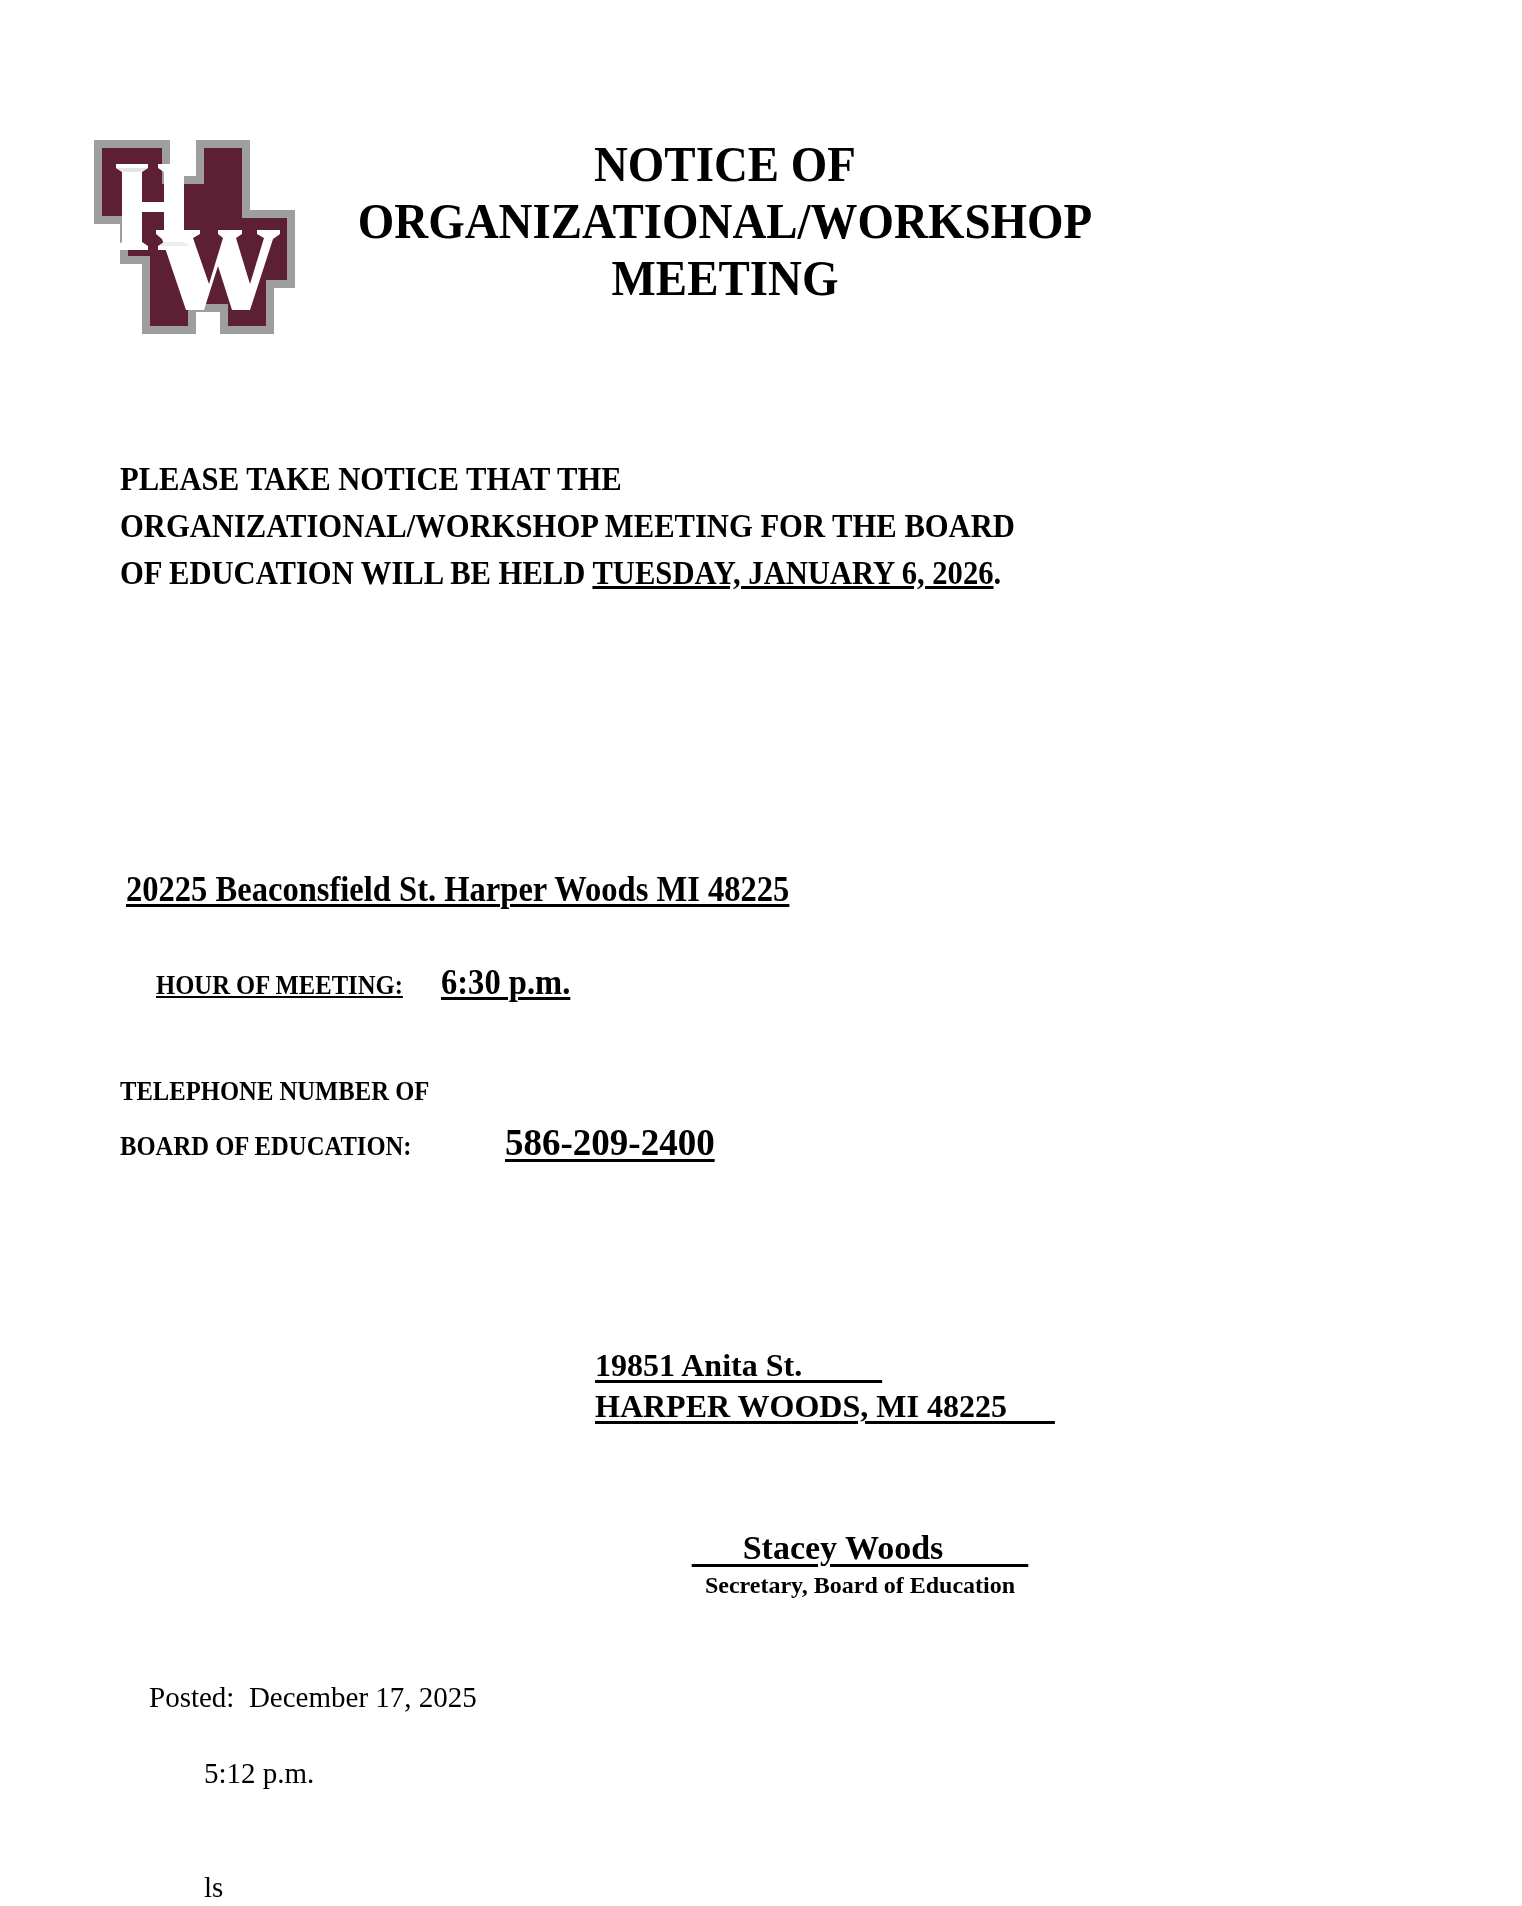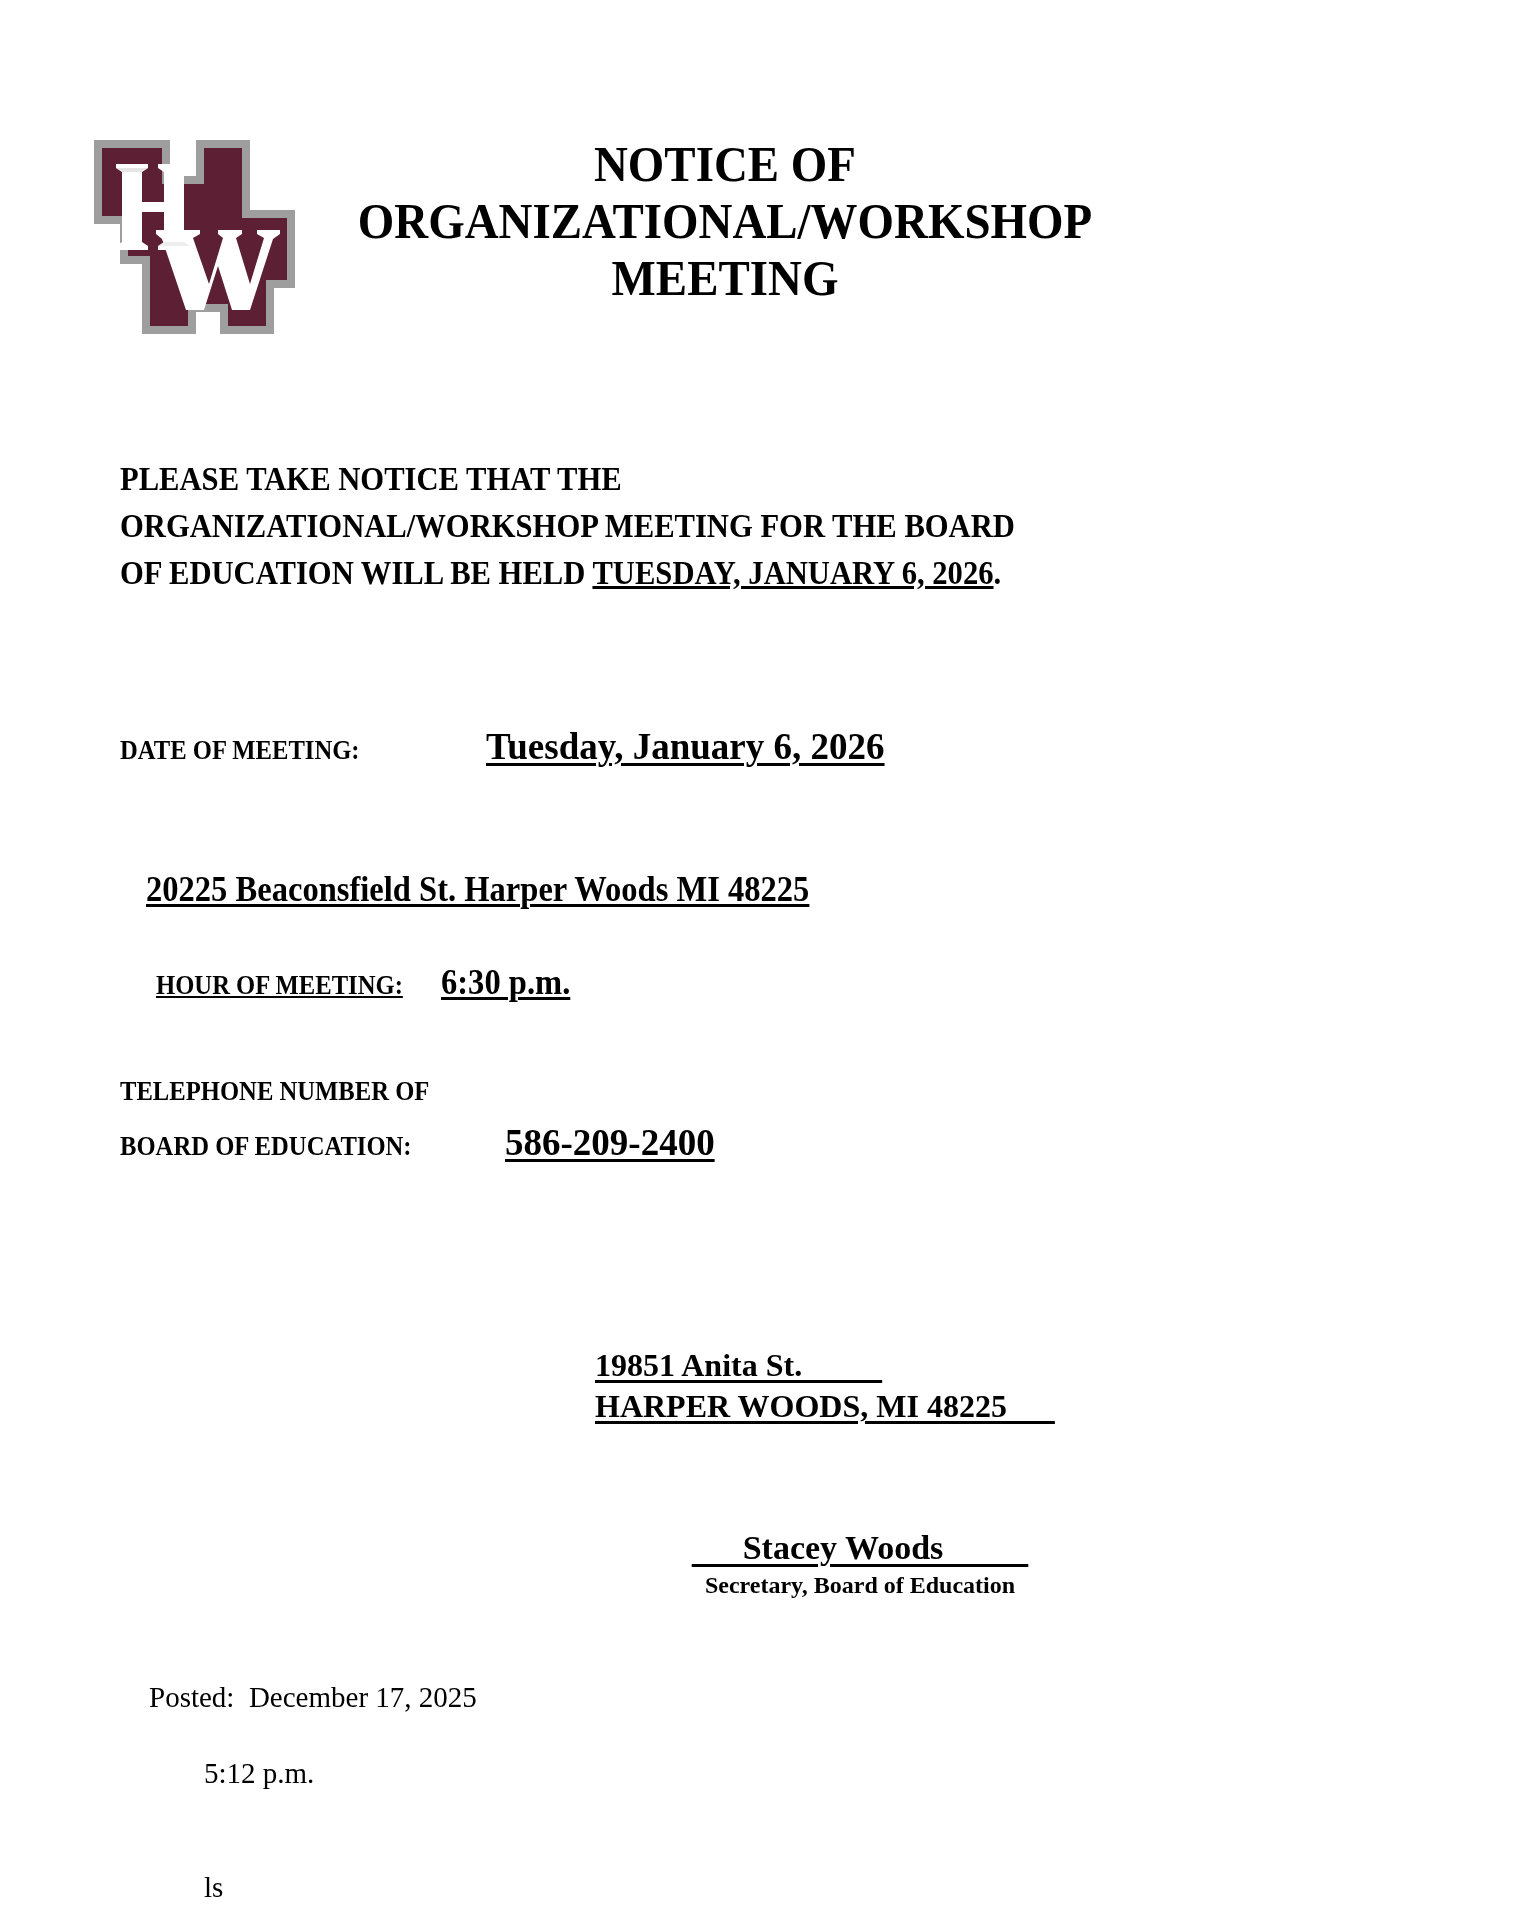--- a/index.html
+++ b/index.html
@@ -103,21 +103,21 @@
   }
 
   
   #row-date       { left: 120px; top: 729px; }
   #row-date .lbl  { width: 360px; }
   #row-date .val  { margin-left: 6px; }
 
   #row-place      { left: 120px; top: 820px; }
   #row-place .lbl { margin-right: 6px; }
 
-  #row-place-addr { left: 126px; top: 872px; margin-left: 20px; }
+  #row-place-addr { left: 126px; top: 872px; }
 
   #row-hour       { left: 120px; top: 965px; margin-left: 36px; }
   #row-hour .lbl  { margin-right: 4px; }
 
   #row-phone-1    { left: 120px; top: 1073px; }
   #row-phone-2    { left: 120px; top: 1125px; }
   #row-phone-2 .lbl { width: 385px; }
 
   #minutes-block  { left: 120px; top: 1188px; }
   #minutes-block .lbl { display: block; }
@@ -195,21 +195,20 @@
   </div>
 
   <div class="title-block">
     <div class="title-line">NOTICE OF</div>
     <div class="title-line">ORGANIZATIONAL/WORKSHOP</div>
     <div class="title-line">MEETING</div>
   </div>
 
   <div class="notice-para"><span>PLEASE TAKE NOTICE THAT THE ORGANIZATIONAL/WORKSHOP MEETING FOR THE BOARD OF EDUCATION WILL BE HELD </span><span class="u">TUESDAY, JANUARY 6, 2026</span><span>.</span></div>
 
-  <div class="row" id="row-date"><span class="lbl">DATE OF MEETING:</span><span class="val">Tuesday, January 6, 2026</span></div>
 
 
   <div class="row" id="row-place-addr"><span class="val-narrow"> 20225 Beaconsfield St. Harper Woods MI 48225</span></div>
 
   <div class="row" id="row-hour"><span class="lbl u">HOUR OF MEETING:</span><span class="val-narrow"> 6:30 p.m.</span></div>
 
   <div class="row" id="row-phone-1"><span class="lbl">TELEPHONE NUMBER OF</span></div>
 
   <div class="row" id="row-phone-2"><span class="lbl">BOARD OF EDUCATION:</span><span class="val">586-209-2400</span></div>
 

